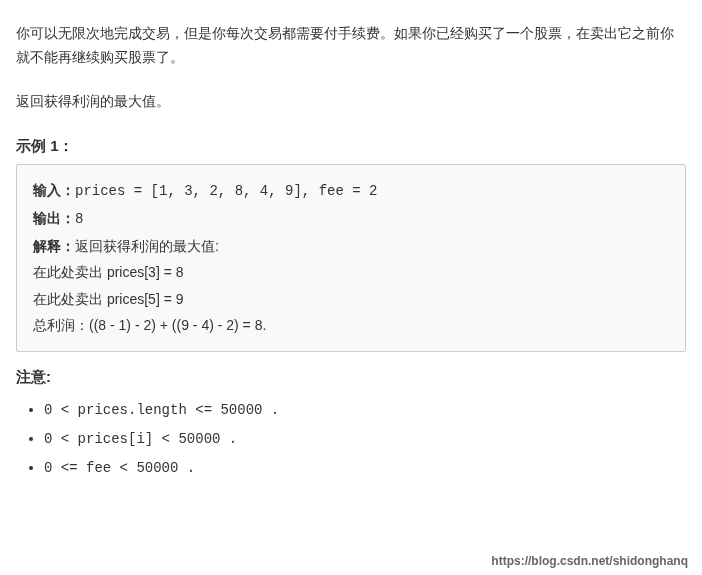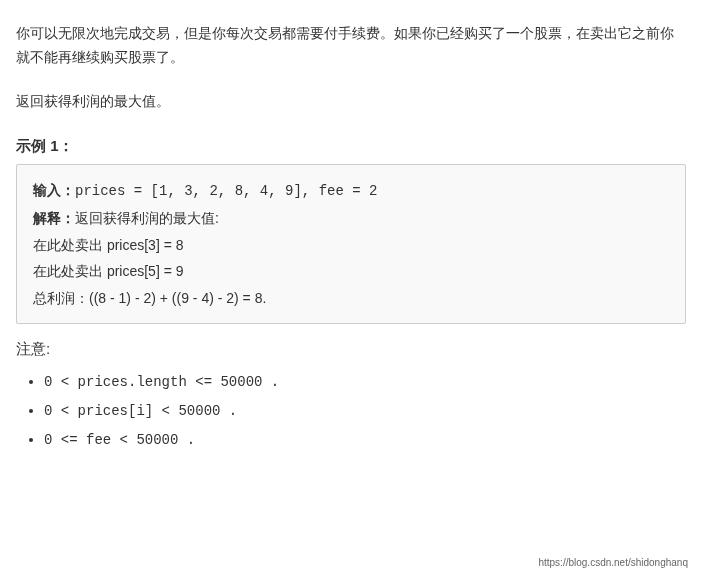--- a/index.html
+++ b/index.html
@@ -62,64 +62,68 @@
       text-align: center;
     }
 
     .example-box code {
       font-family: Consolas, "Courier New", monospace;
       font-size: 14px;
       text-align: right;
     }
 
     .note-title {
-      font-weight: normal;
+      font-weight: bold;
       font-size: 15px;
       margin-bottom: 8px;
       margin-top: 4px;
     }
 
     .note-list {
       list-style: disc;
       padding-left: 28px;
       line-height: 2;
     }
 
     .note-list li code {
       font-family: Consolas, "Courier New", monospace;
       font-size: 14px;
     }
 
     .watermark {
       position: fixed;
       bottom: 6px;
       right: 10px;
-      font-size: 10px;
+      font-size: 12px;
       color: #666;
       background: rgba(255,255,255,0.7);
       padding: 1px 4px;
+      font-weight: bold;
     }
   </style>
 </head>
 <body>
 
 <div>
   <div class="blank-line"></div>
   <p class="intro-text">你可以无限次地完成交易，但是你每次交易都需要付手续费。如果你已经购买了一个股票，在卖出它之前你就不能再继续购买股票了。</p>
   <div class="blank-line"></div>
   <p class="intro-text">返回获得利润的最大值。</p>
 </div>
 
 <div class="blank-line"></div>
 
 <div>
   <div class="section-title">示例 1：</div>
   <div class="example-box">
     <span class="line">
       <strong>输入：</strong><code>prices = [1, 3, 2, 8, 4, 9], fee = 2</code>
+    </span>
+    <span class="line">
+      <strong>输出：</strong><code>8</code>
     </span>
     <span class="line">
       <strong>解释：</strong><span>返回获得利润的最大值:</span>
     </span>
     <span class="line">在此处卖出 prices[3] = 8</span>
     <span class="line">在此处卖出 prices[5] = 9</span>
     <span class="line">总利润：((8 - 1) - 2) + ((9 - 4) - 2) = 8.</span>
   </div>
 </div>
 

